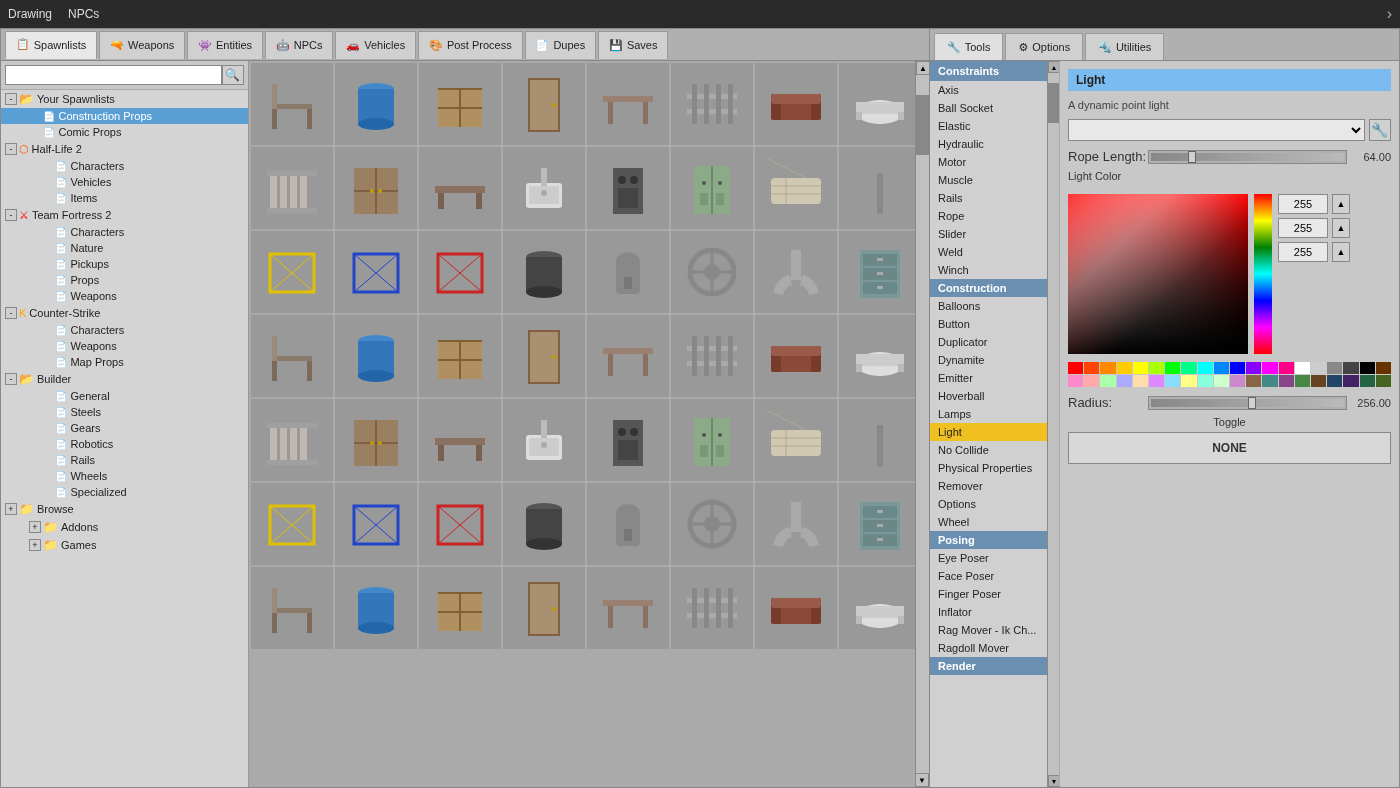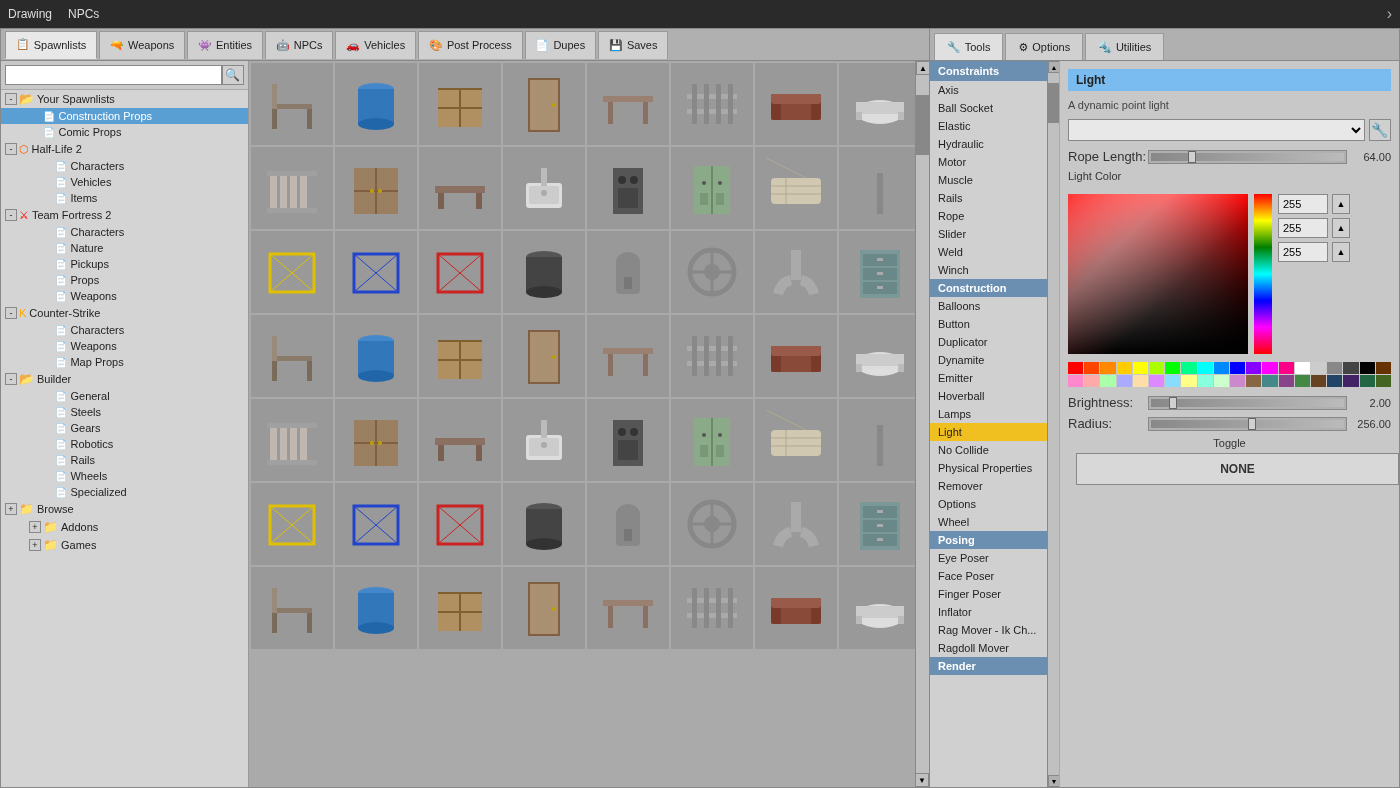--- a/index.html
+++ b/index.html
@@ -398,21 +398,21 @@
       display: flex;
       align-items: center;
       gap: 4px;
     }
     .color-value-input {
       width: 50px;
       height: 20px;
       background: #e8e8e8;
       border: 1px solid #888;
       font-size: 11px;
-      text-align: left;
+      text-align: center;
       padding: 0 4px;
     }
     .color-value-btn {
       width: 18px;
       height: 20px;
       background: #d0d0d0;
       border: 1px solid #888;
       font-size: 9px;
       cursor: pointer;
       display: flex;
@@ -442,21 +442,20 @@
     .none-btn {
       display: block;
       width: 100%;
       height: 32px;
       background: #d8d8d8;
       border: 1px solid #888;
       font-size: 12px;
       font-weight: bold;
       cursor: pointer;
       color: #333;
-      margin-left: 8px;
     }
 
     
     .prop-visual {
       width: 68px;
       height: 68px;
       display: flex;
       align-items: center;
       justify-content: center;
     }
@@ -1396,30 +1395,20 @@
           <div class="color-swatch" style="background-color: rgb(68, 136, 136);"></div>
           <div class="color-swatch" style="background-color: rgb(136, 68, 136);"></div>
           <div class="color-swatch" style="background-color: rgb(68, 136, 68);"></div>
           <div class="color-swatch" style="background-color: rgb(102, 68, 34);"></div>
           <div class="color-swatch" style="background-color: rgb(34, 68, 102);"></div>
           <div class="color-swatch" style="background-color: rgb(68, 34, 102);"></div>
           <div class="color-swatch" style="background-color: rgb(34, 102, 68);"></div>
           <div class="color-swatch" style="background-color: rgb(68, 102, 34);"></div>
         </div>
 
-      <div class="param-row">
-        <span class="param-label">Brightness:</span>
-        <div class="param-slider-container">
-          <div class="param-slider">
-            <div class="slider-track"></div>
-            <div class="slider-thumb" style="left:10%;"></div>
-          </div>
-          <span class="param-value">2.00</span>
-        </div>
-      </div>
 
       <div class="param-row">
         <span class="param-label">Radius:</span>
         <div class="param-slider-container">
           <div class="param-slider">
             <div class="slider-track"></div>
             <div class="slider-thumb" style="left:50%;"></div>
           </div>
           <span class="param-value">256.00</span>
         </div>

